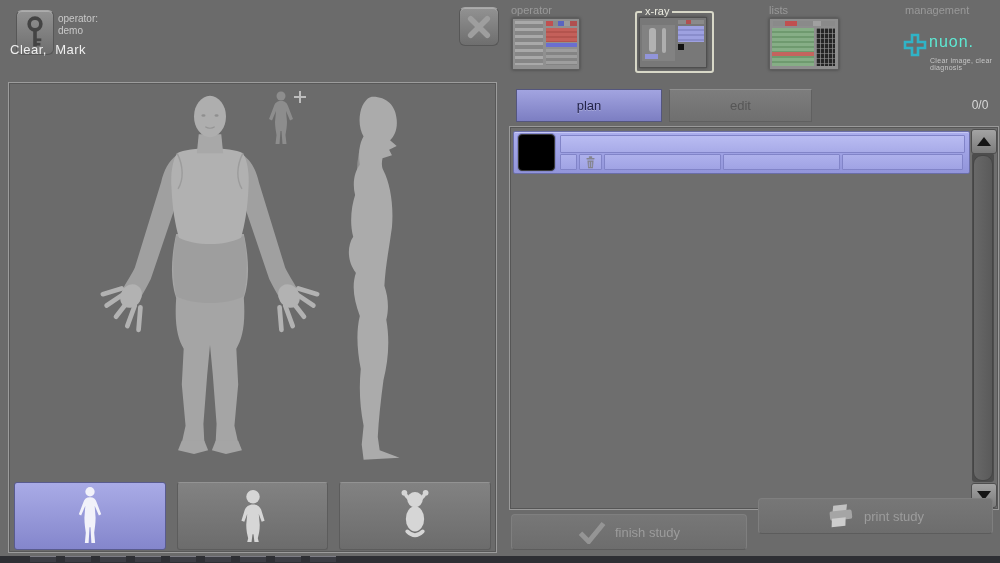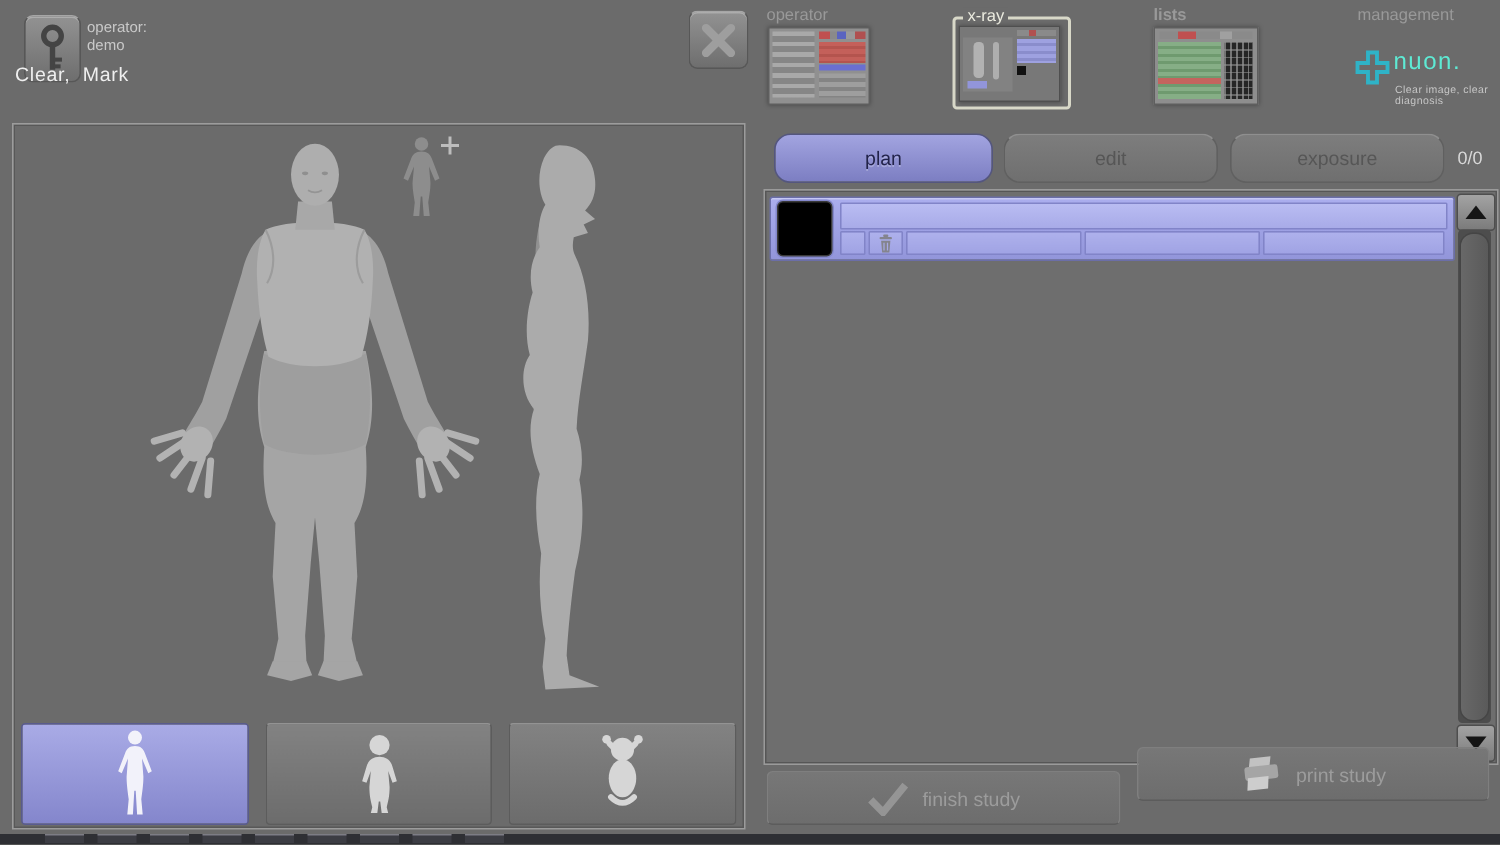--- a/index.html
+++ b/index.html
@@ -18,21 +18,21 @@
   .xray-frame{border:2px solid #d8d8c8;border-radius:3px;}
   .xray-legend{position:absolute;top:-8px;left:5px;background:#6b6b6b;padding:0 3px;
     font-size:11px;color:#ecece0;}
   .brand-name{font-size:16px;color:#5eead4;letter-spacing:1px;line-height:22px;}
   .brand-tagline{font-size:7px;color:#c6c6c6;letter-spacing:.3px;}
 
   
   .panel-frame{border:1px solid #9c9c9c;box-shadow:inset 0 0 0 1px #585858;}
 
   
-  .mode-btn{border-radius:11px;font-size:13px;display:flex;align-items:center;justify-content:center;cursor:pointer;}
+  .mode-btn{border-radius:0;font-size:13px;display:flex;align-items:center;justify-content:center;cursor:pointer;}
   .mode-btn.sel{background:linear-gradient(180deg,#a2a4e0,#7c7ec2);border:1px solid #54567e;
     color:#22234a;text-shadow:0 1px 0 rgba(255,255,255,.25);}
   .mode-btn.dis{background:linear-gradient(180deg,#7d7d7d,#6f6f6f);border:1px solid #606060;
     border-top-color:#8f8f8f;color:#565656;}
   .counter{font-size:12px;color:#d8d8d8;text-align:center;}
 
   
   .list-box{background:#6e6e6e;border:1px solid #9a9a9a;box-shadow:inset 0 0 0 1px #565656;}
   .exam-row{background:linear-gradient(180deg,#abaeee,#9295da);border:1px solid #6b6ea8;
     box-shadow:inset 0 1px 0 #c6c8f4;border-radius:2px;cursor:pointer;}
@@ -116,21 +116,21 @@
         <div class="abs" style="left:3px;top:29px;width:13px;height:5px;background:#9295da;"></div>
       </div>
       <div class="abs" style="left:38px;top:2px;width:26px;height:4px;
         background:linear-gradient(90deg,#8a8a8a 0 8px,#b05050 8px 13px,#8a8a8a 13px 26px);"></div>
       <div class="abs" style="left:38px;top:8px;width:26px;height:16px;
         background:repeating-linear-gradient(180deg,#9ea1e0 0 3px,#8a8dcc 3px 5px);"></div>
       <div class="abs" style="left:38px;top:26px;width:6px;height:6px;background:#111;"></div>
     </div>
   </div>
 
-  <div class="abs" style="left:769px;top:4px;width:72px;height:66px;font-weight:bold;">
+  <div class="abs" style="left:769px;top:4px;width:72px;height:66px;">
     <div class="tab-label">lists</div>
     <div class="thumb" style="left:0px;top:14px;width:68px;height:50px;background:#8e8e8e;">
       <div class="abs" style="left:3px;top:2px;width:62px;height:5px;
         background:linear-gradient(90deg,#8a8a8a 0 12px,#c05050 12px 24px,#8a8a8a 24px 40px,#a0a0a0 40px 48px,#8a8a8a 48px 62px);"></div>
       <div class="abs" style="left:2px;top:9px;width:42px;height:38px;
         background:repeating-linear-gradient(180deg,#86ae86 0 3px,#6f9a6f 3px 5px);"></div>
       <div class="abs" style="left:2px;top:33px;width:42px;height:4px;background:#c4645e;"></div>
       <div class="abs" style="left:46px;top:9px;width:19px;height:38px;background:#252525;
         background-image:repeating-linear-gradient(90deg,rgba(150,150,150,.7) 0 1px,transparent 1px 4px),
         repeating-linear-gradient(180deg,rgba(160,160,160,.5) 0 1px,transparent 1px 5px);"></div>
@@ -214,23 +214,20 @@
       </div>
     </div>
   </div>
 
   <div class="abs mode-btn sel" style="left:516px;top:89px;width:144px;height:31px;">
     <span>plan</span>
   </div>
   <div class="abs mode-btn dis" style="left:669px;top:89px;width:141px;height:31px;">
     <span>edit</span>
   </div>
-  <div class="abs mode-btn dis" style="left:820px;top:89px;width:141px;height:31px;">
-    <span>exposure</span>
-  </div>
   <div class="abs counter" style="left:962px;top:98px;width:36px;">0/0</div>
 
   <div class="abs list-box" style="left:509px;top:126px;width:488px;height:382px;">
 
     <div class="abs exam-row" style="left:3px;top:4px;width:455px;height:41px;">
       <div class="abs row-thumb" style="left:4px;top:2px;width:35px;height:35px;"></div>
       <div class="abs row-bar" style="left:46px;top:3px;width:403px;height:16px;"></div>
       <div class="abs" style="left:46px;top:22px;width:403px;height:16px;display:flex;gap:2px;">
         <div class="row-cell" style="width:15px;"></div>
         <div class="row-cell" style="width:21px;">

